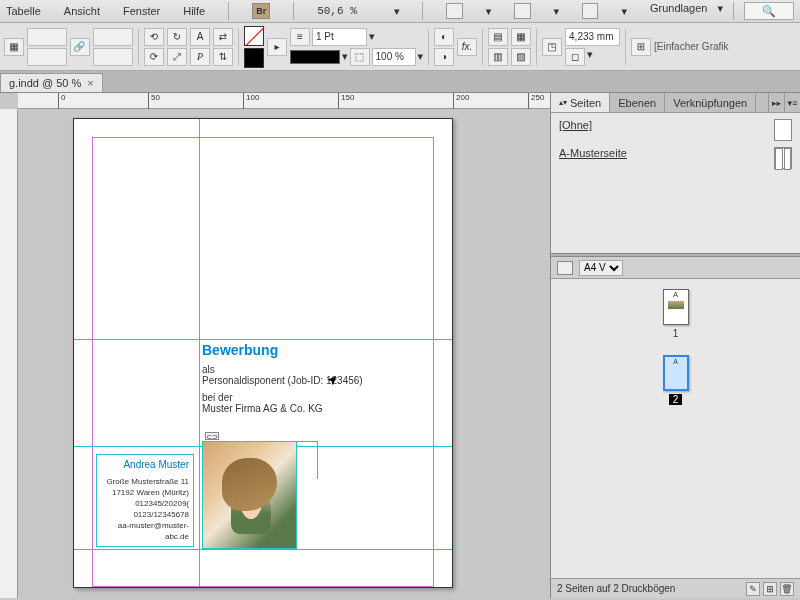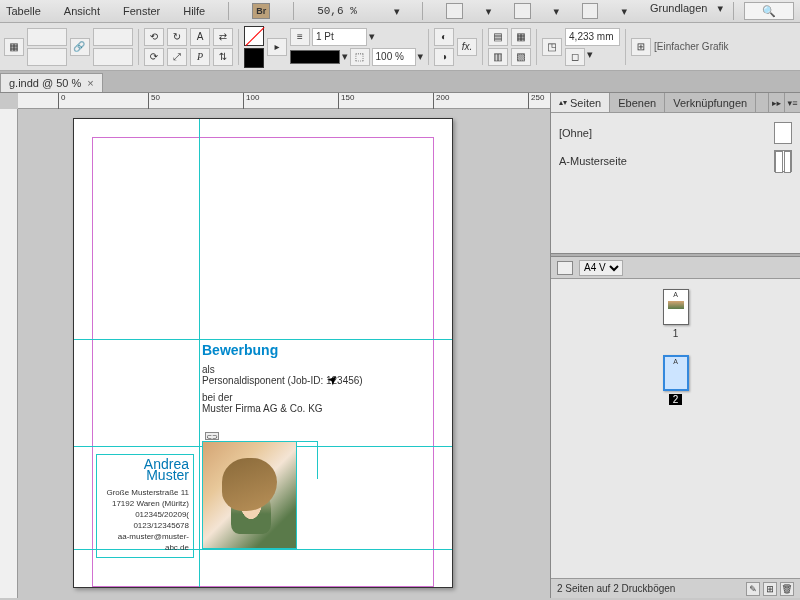--- a/index.html
+++ b/index.html
@@ -39,32 +39,32 @@
 .margin { position: absolute; top: 18px; left: 18px; right: 18px; bottom: 0; border: 1px solid #d170d1; }
 .guide-v { position: absolute; top: 0; bottom: 0; width: 1px; background: #1fc7c7; }
 .guide-h { position: absolute; left: 0; right: 0; height: 1px; background: #1fc7c7; }
 .txtframe { position: absolute; font-size: 10px; }
 .title { color: #0088cc; font-weight: bold; font-size: 14px; }
 .photo { position: absolute; border: 1px solid #1fc7c7; background: linear-gradient(135deg,#d4a574,#e8c89a 30%,#f4e4d4 50%,#5a7a4a 80%); overflow: hidden; }
 .photo::before { content:""; position:absolute; top:40%; left:30%; width:40px; height:50px; background: radial-gradient(ellipse at 50% 30%, #f4d4b4 40%, transparent 41%), linear-gradient(#e8c8a8,#5a7a4a 60%); border-radius: 50% 50% 20% 20%; }
 .photo::after{ content:""; position:absolute; top:15%; left:20%; right:20%; height:50%; background:linear-gradient(160deg,#8a6a3a,#b89058); border-radius:50% 50% 60% 40%;}
 .anchor { position: absolute; width: 14px; height: 8px; border: 1px solid #888; background: #eee; font-size: 7px; text-align: center; line-height: 7px; }
 .namebox { position: absolute; border: 1px solid #1fc7c7; padding: 4px; text-align: right; font-size: 8px; line-height: 11px; }
-.namebox .nm { color: #0078b4; font-size: 14px; }
+.namebox .nm { color: #0078b4; font-size: 10px; }
 .cursor-arrow { position: absolute; width: 12px; height: 16px; }
 .cursor-arrow::before { content: "➤"; position: absolute; transform: rotate(-45deg); color: #000; font-size: 13px; }
 
 .panels { width: 250px; background: #d8d8d8; border-left: 1px solid #888; display: flex; flex-direction: column; font-size: 11px; }
 .ptabs { display: flex; background: #c0c0c0; border-bottom: 1px solid #999; height: 20px; align-items: stretch; }
 .ptabs .pt { padding: 3px 8px; border-right: 1px solid #999; cursor: pointer; display:flex; align-items:center; gap:3px;}
 .ptabs .pt.active { background: #e8e8e8; }
 .ptabs .pexp { margin-left: auto; display: flex; }
 .ptabs .exbtn { width: 16px; border-left: 1px solid #999; display: flex; align-items: center; justify-content: center; font-size: 9px; cursor: pointer; }
 .masters { padding: 6px 8px; background: #e8e8e8; flex: 0 0 140px; overflow: auto; }
-.mrow { display: flex; align-items: center; justify-content: space-between; height: 28px; }
+.mrow { display: flex; align-items: flex-start; justify-content: space-between; height: 28px; text-decoration: underline; }
 .mthumb { width: 18px; height: 22px; border: 1px solid #888; background: #fff; margin-left: 4px; }
 .mthumb.dbl { display: flex; gap: 1px; }
 .mthumb.dbl div { width: 16px; height: 22px; border: 1px solid #888; background: #fff; }
 .pdivider { height: 4px; background: #b0b0b0; border-top: 1px solid #888; border-bottom: 1px solid #888; cursor: row-resize; }
 .pagesizebar { height: 22px; background: #d0d0d0; border-bottom: 1px solid #999; display: flex; align-items: center; padding: 0 6px; gap: 6px; }
 .pagesizebar .szic { width: 16px; height: 14px; border: 1px solid #888; background: #eee; }
 .pagesizebar select { font-size: 10px; height: 16px; border: 1px solid #aaa; }
 .pageslist { flex: 1; background: #e8e8e8; padding: 10px; display: flex; flex-direction: column; align-items: center; gap: 16px; overflow: auto; }
 .pgthumb { display: flex; flex-direction: column; align-items: center; gap: 3px; }
 .pgthumb .pg { width: 26px; height: 36px; border: 1px solid #666; background: #fff; position: relative; font-size: 7px; text-align: center; padding-top: 1px; box-shadow: 1px 1px 2px rgba(0,0,0,0.3); }
@@ -202,21 +202,21 @@
   </div>
 </div>
 
 <div class="workspace">
   <div class="canvas-area">
     <div class="hruler">
       <div class="tick" style="left:40px">0</div>
       <div class="tick" style="left:130px">50</div>
       <div class="tick" style="left:225px">100</div>
       <div class="tick" style="left:320px">150</div>
-      <div class="tick" style="left:415px">200</div>
+      <div class="tick" style="left:435px">200</div>
       <div class="tick" style="left:510px">250</div>
     </div>
     <div class="vruler"></div>
 
     <div class="page">
       <div class="margin"></div>
       <div class="guide-v" style="left:125px"></div>
       <div class="guide-h" style="top:220px"></div>
       <div class="guide-h" style="top:327px"></div>
       <div class="guide-h" style="top:430px"></div>

